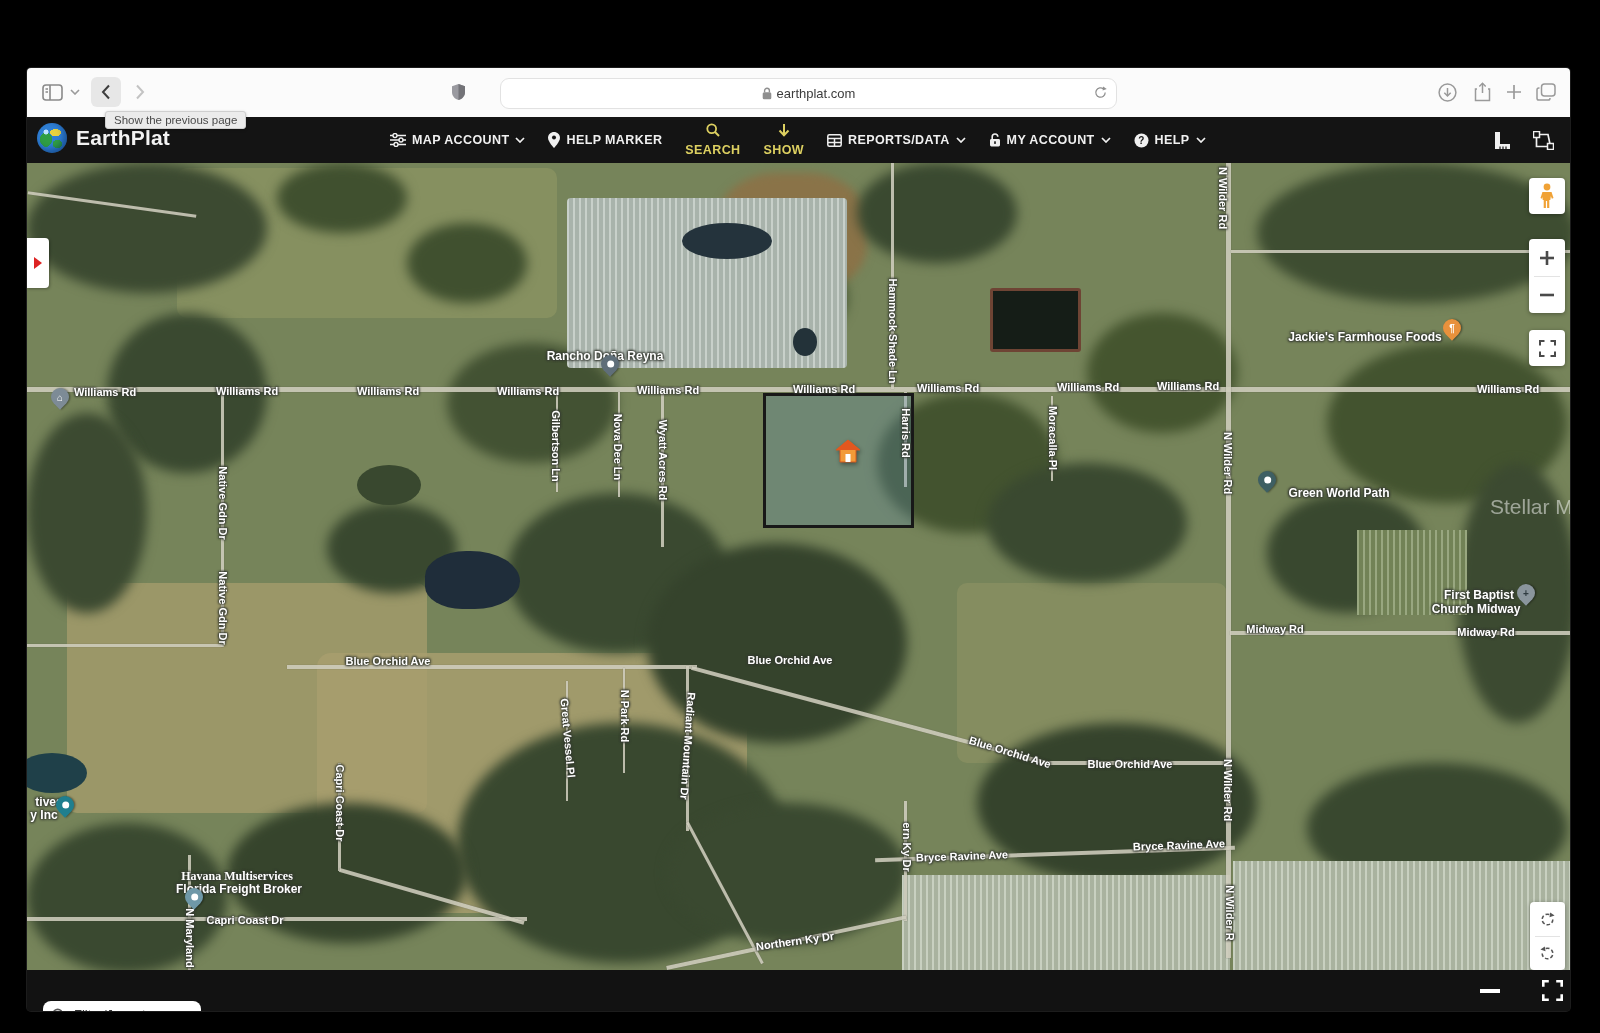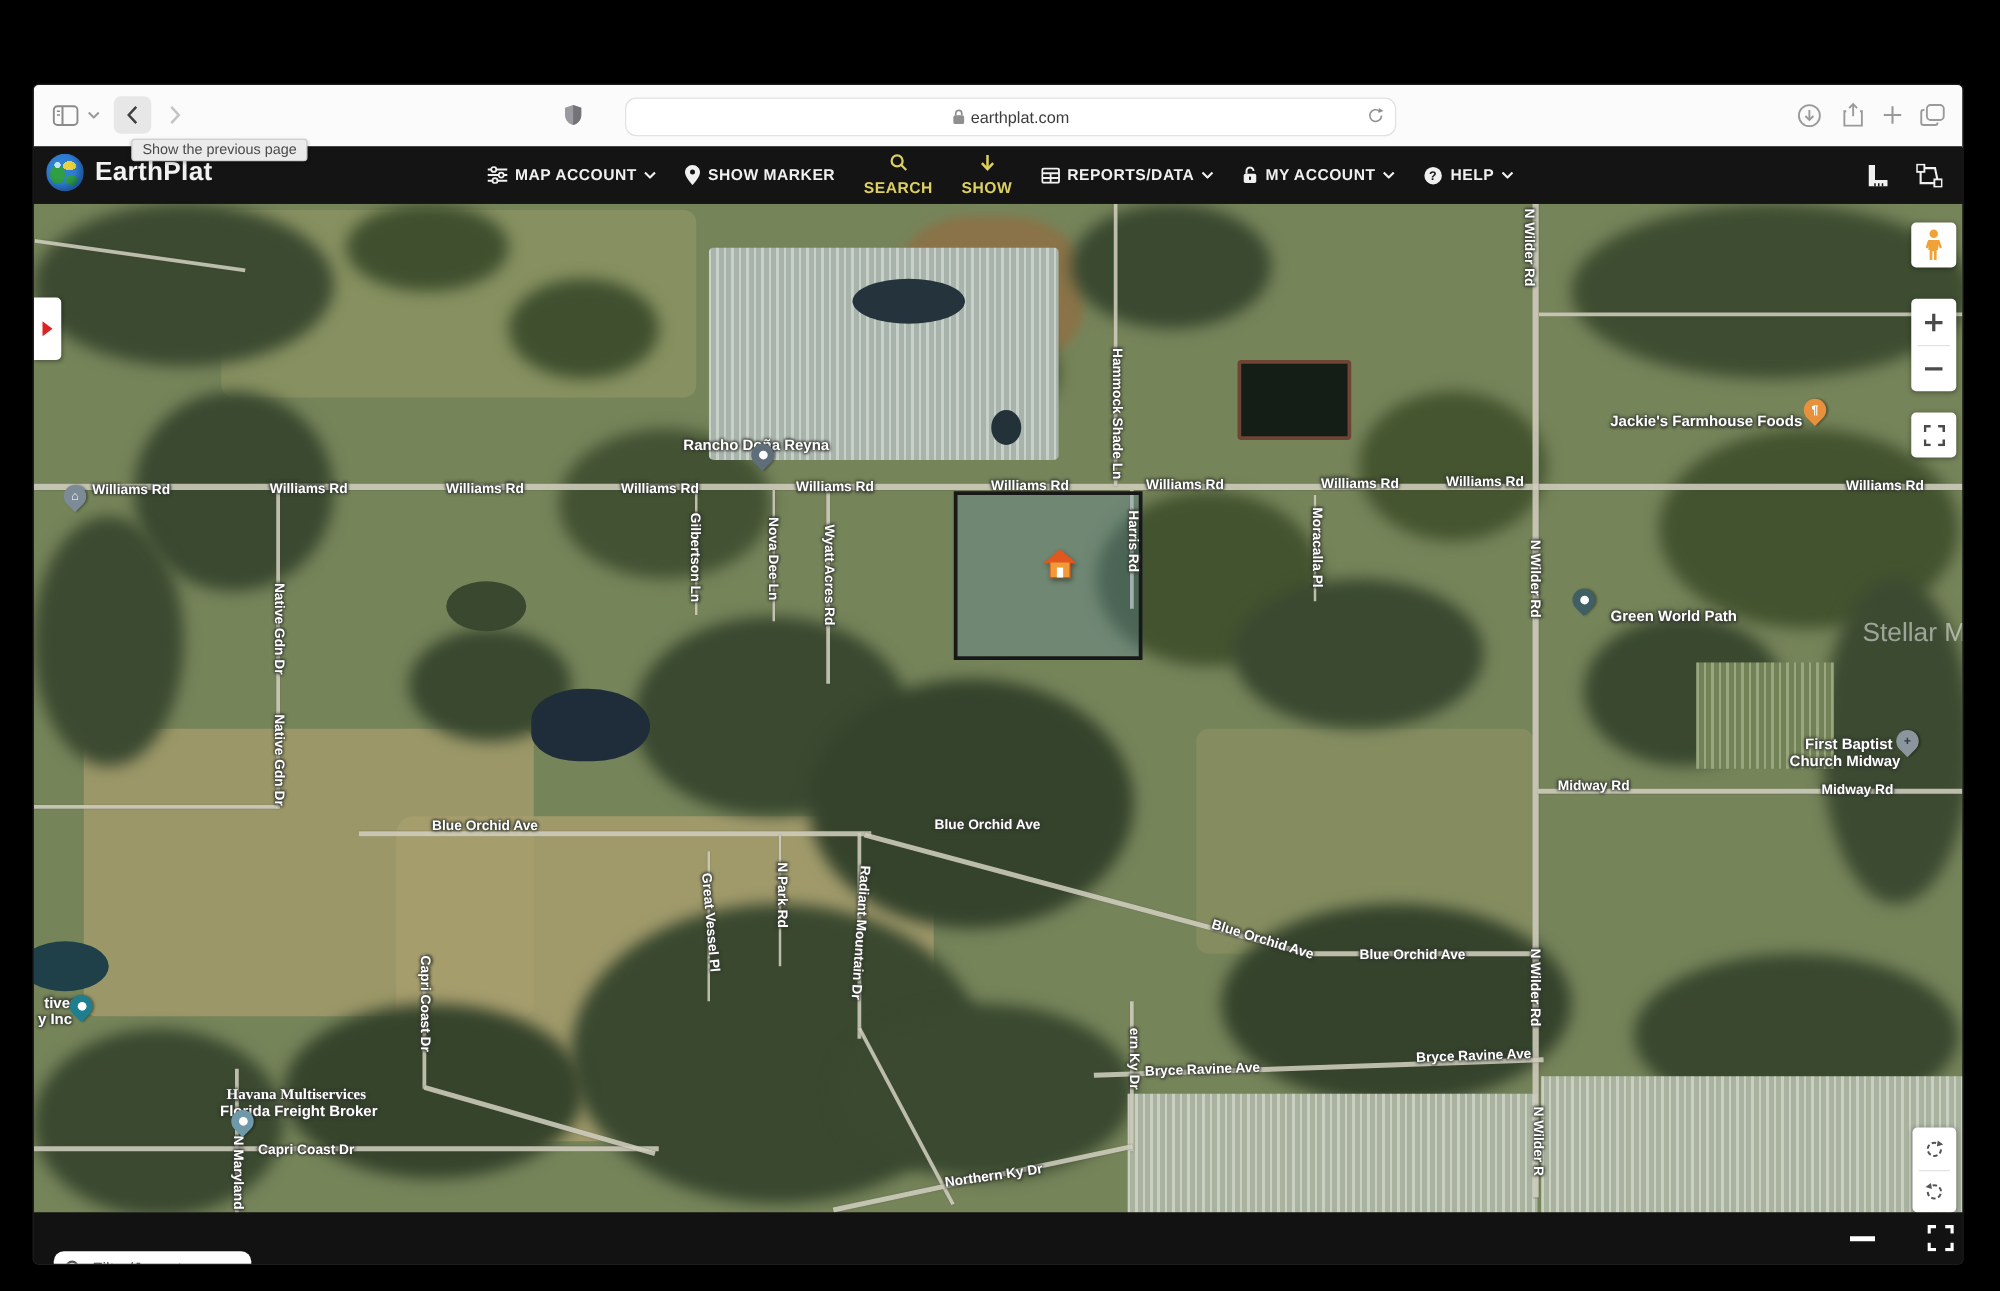--- a/index.html
+++ b/index.html
@@ -170,21 +170,21 @@
         <span>MAP ACCOUNT</span>
         <svg width="10" height="6" viewBox="0 0 10 6">
             <polyline points="1,1 5,5 9,1" fill="none" stroke="#f0f0f0" stroke-width="1.7"></polyline>
           </svg>
       </div>
       <div class="mitem">
         <svg width="12" height="16" viewBox="0 0 12 16">
             <path d="M6 0 C2.7 0 0 2.6 0 5.8 C0 10 6 16 6 16 S12 10 12 5.8 C12 2.6 9.3 0 6 0 Z" fill="#f0f0f0"></path>
             <circle cx="6" cy="5.6" r="2" fill="#141414"></circle>
           </svg>
-        <span>SHOW MARKER</span>
+        <span>HELP MARKER</span>
       </div>
       <div class="mitem yellow">
         <svg width="14" height="14" viewBox="0 0 14 14">
             <circle cx="5.7" cy="5.7" r="4.4" fill="none" stroke="#ddd061" stroke-width="1.8"></circle>
             <line x1="9" y1="9" x2="13" y2="13" stroke="#ddd061" stroke-width="1.9"></line>
           </svg>
         <span>SEARCH</span>
       </div>
       <div class="mitem yellow">
         <svg width="12" height="14" viewBox="0 0 12 14">

